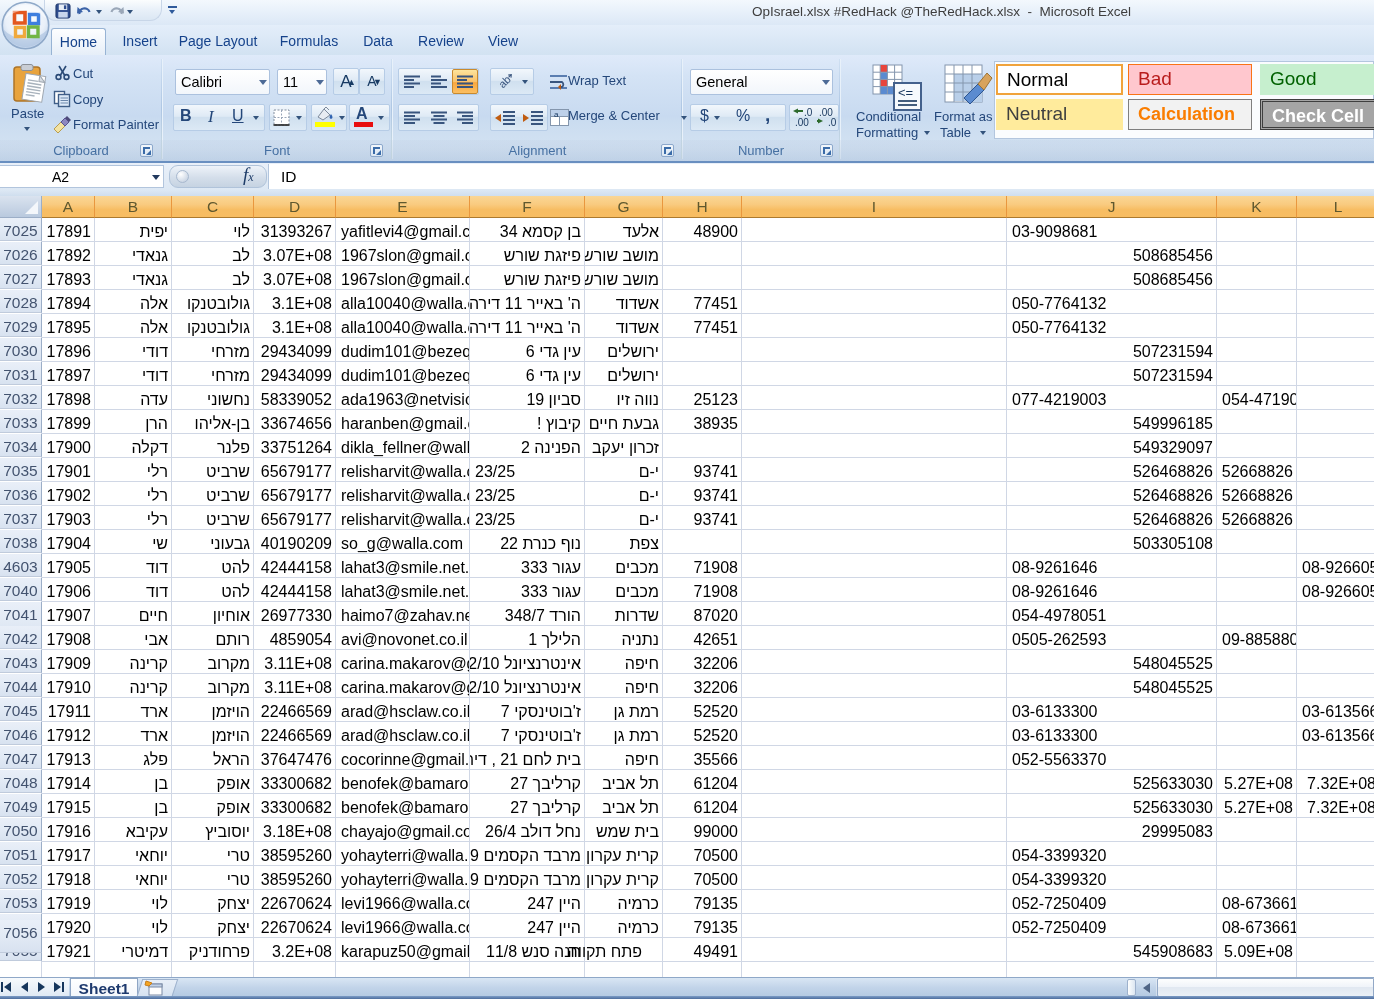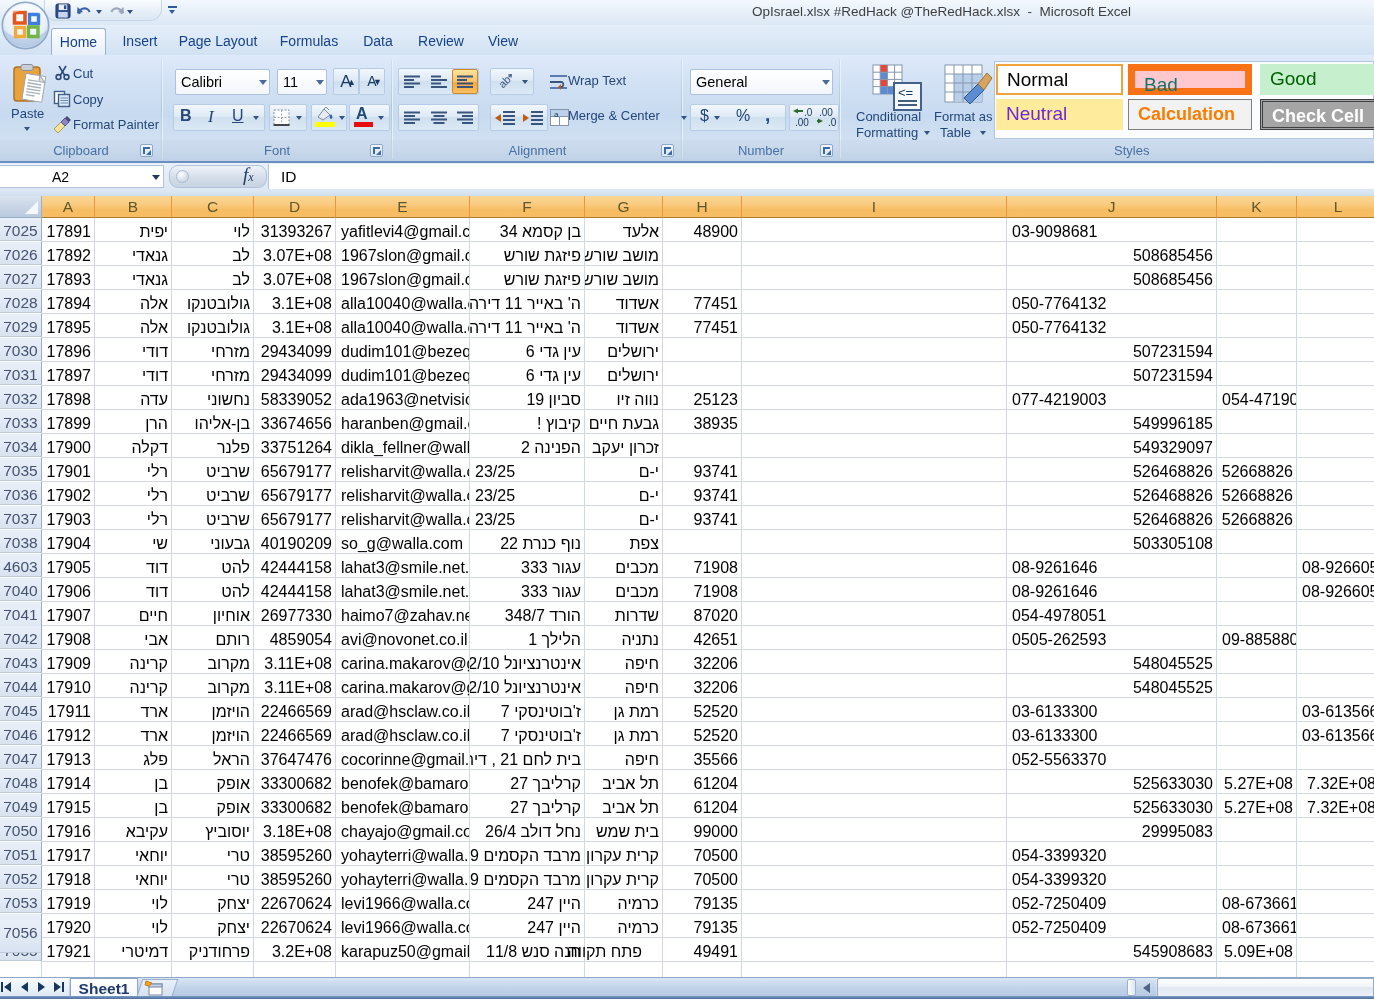--- a/index.html
+++ b/index.html
@@ -308,21 +308,20 @@
 <text x="3" y="19" font-size="10" fill="#17365d" font-family="Liberation Sans">.00</text>
     </svg>
 <svg style="position:absolute;left:132px;top:50px" width="22" height="21" viewBox="0 0 22 21">
 <text x="3" y="9" font-size="10" fill="#17365d" font-family="Liberation Sans">.00</text>
 <path d="M11 14 L6 11.5 L6 16.5 Z" fill="#2d6a2d" transform="translate(-4,0)"></path>
       <rect x="1" y="13" width="4" height="2" fill="#2d6a2d"></rect>
 <text x="12" y="19" font-size="10" fill="#17365d" font-family="Liberation Sans">.0</text>
     </svg>
 </div>
 <div class="grp abs" style="left:842px;top:57px;width:532px">
-<div class="grplabel" style="text-align:left;padding-left:272px">Styles</div>
 <svg style="position:absolute;left:30px;top:7px" width="52" height="50" viewBox="0 0 52 50">
 <rect x="1" y="1" width="29" height="29" fill="#fff" stroke="#8496ad"></rect>
 <rect x="8.2" y="1" width="7.2" height="7.2" fill="#e8453c"></rect>
 <rect x="8.2" y="8.2" width="7.2" height="7.2" fill="#5b8bd0"></rect>
 <rect x="8.2" y="15.4" width="7.2" height="7.2" fill="#e8453c"></rect>
 <rect x="8.2" y="22.6" width="7.2" height="7.4" fill="#5b8bd0"></rect>
 <rect x="15.4" y="22.6" width="7.2" height="7.4" fill="#5b8bd0"></rect>
 <g stroke="#8496ad" stroke-width="1" fill="none">
 <line x1="1" y1="8.2" x2="30" y2="8.2"></line>
         <line x1="1" y1="15.4" x2="30" y2="15.4"></line>
@@ -363,23 +362,23 @@
         <line x1="28" y1="1" x2="28" y2="38"></line>
 </g>
 <path d="M20 34 L34 20 L40 26 L26 40 Z" fill="#5b8bd0" stroke="#2d5590"></path>
 <path d="M34 20 L40 26 L48 14 L43 9 Z" fill="#d8a35c" stroke="#9c7335"></path>
 </svg>
 <div class="rbtxt" style="left:92px;top:52px">Format as</div>
 <div class="rbtxt" style="left:98px;top:68px">Table</div>
 <div class="dda" style="left:138px;top:74px"></div>
 <div style="position:absolute;left:152px;top:4px;width:380px;height:78px;background:#fafcfe;border:1px solid #b3c6de"></div>
 <div style="position:absolute;left:154px;top:7px;width:127px;height:31px;background:#ffffff;color:#000000;border:2px solid #f0a33c;font-size:19px;font-weight:normal;line-height:28px;padding-left:9px">Normal</div>
-<div style="position:absolute;left:286px;top:7px;width:124px;height:31px;background:#ffc7ce;color:#0f766e;border:7px solid #f97316;font-size:19px;font-weight:normal;line-height:28px;padding-left:9px">Bad</div>
+<div style="position:absolute;left:286px;top:7px;width:124px;height:31px;background:#ffc7ce;color:#b91c1c;border:1px solid #f97316;font-size:19px;font-weight:normal;line-height:28px;padding-left:9px">Bad</div>
 <div style="position:absolute;left:418px;top:7px;width:130px;height:31px;background:#c6efce;color:#006100;border:1px solid #c6efce;font-size:19px;font-weight:normal;line-height:28px;padding-left:9px">Good</div>
-<div style="position:absolute;left:154px;top:42px;width:127px;height:31px;background:#ffeb9c;color:#6d28d9;border:1px solid #ffeb9c;font-size:19px;font-weight:normal;line-height:28px;padding-left:9px">Neutral</div>
+<div style="position:absolute;left:154px;top:42px;width:127px;height:31px;background:#ffeb9c;color:#404040;border:1px solid #ffeb9c;font-size:19px;font-weight:normal;line-height:28px;padding-left:9px">Neutral</div>
 <div style="position:absolute;left:286px;top:42px;width:124px;height:31px;background:#f2f2f2;color:#fa7d00;border:1px solid #7f7f7f;font-size:18px;font-weight:bold;line-height:28px;padding-left:9px">Calculation</div>
 <div style="position:absolute;left:418px;top:42px;width:130px;height:31px;background:#a5a5a5;color:#ffffff;border:3px double #3f3f3f;font-size:18px;font-weight:bold;line-height:28px;padding-left:9px">Check Cell</div>
 </div>
 <div id="fbar" class="abs"></div>
 <div id="namebox" class="abs"></div>
 <div id="nameboxtxt" class="abs">A2</div>
 <div id="namedd" class="abs"></div>
 <div id="fxpill" class="abs"></div>
 <div id="fxcircle" class="abs"></div>
 <div id="fx" class="abs">f<span style="font-size:12px">x</span></div>

